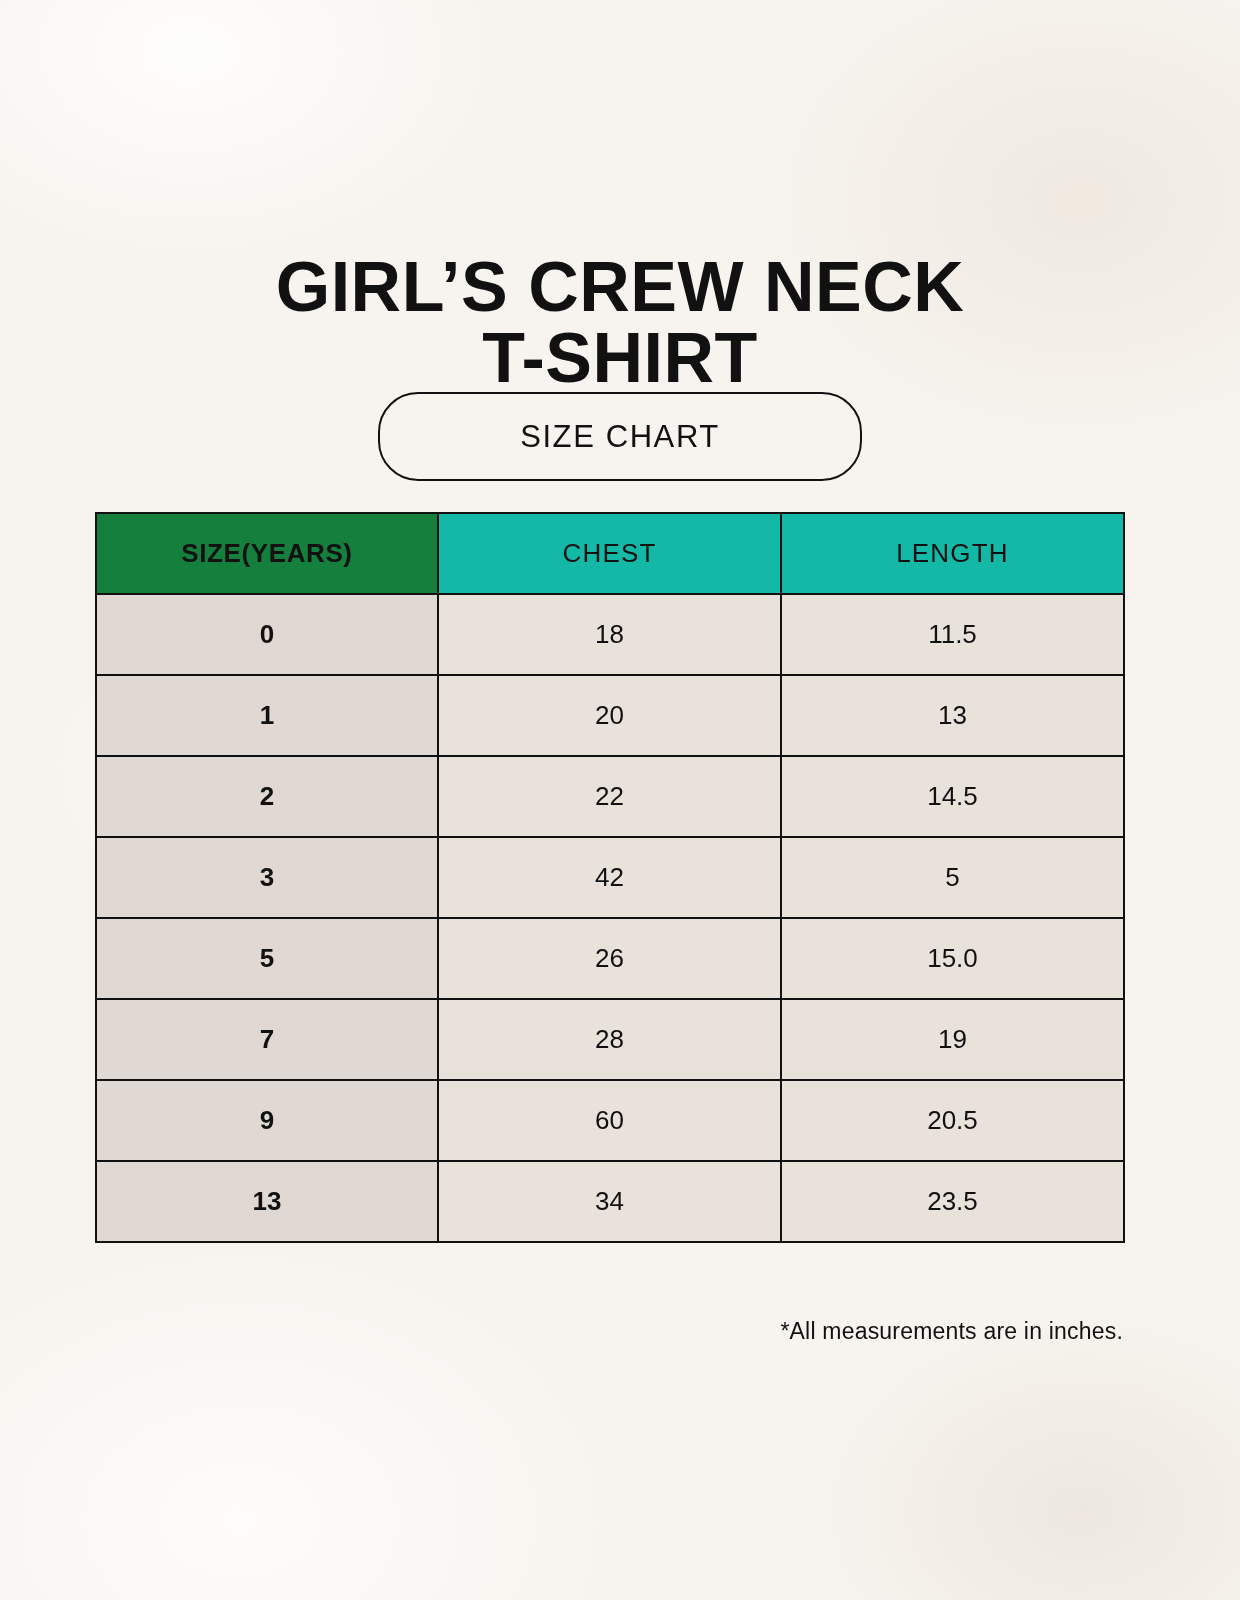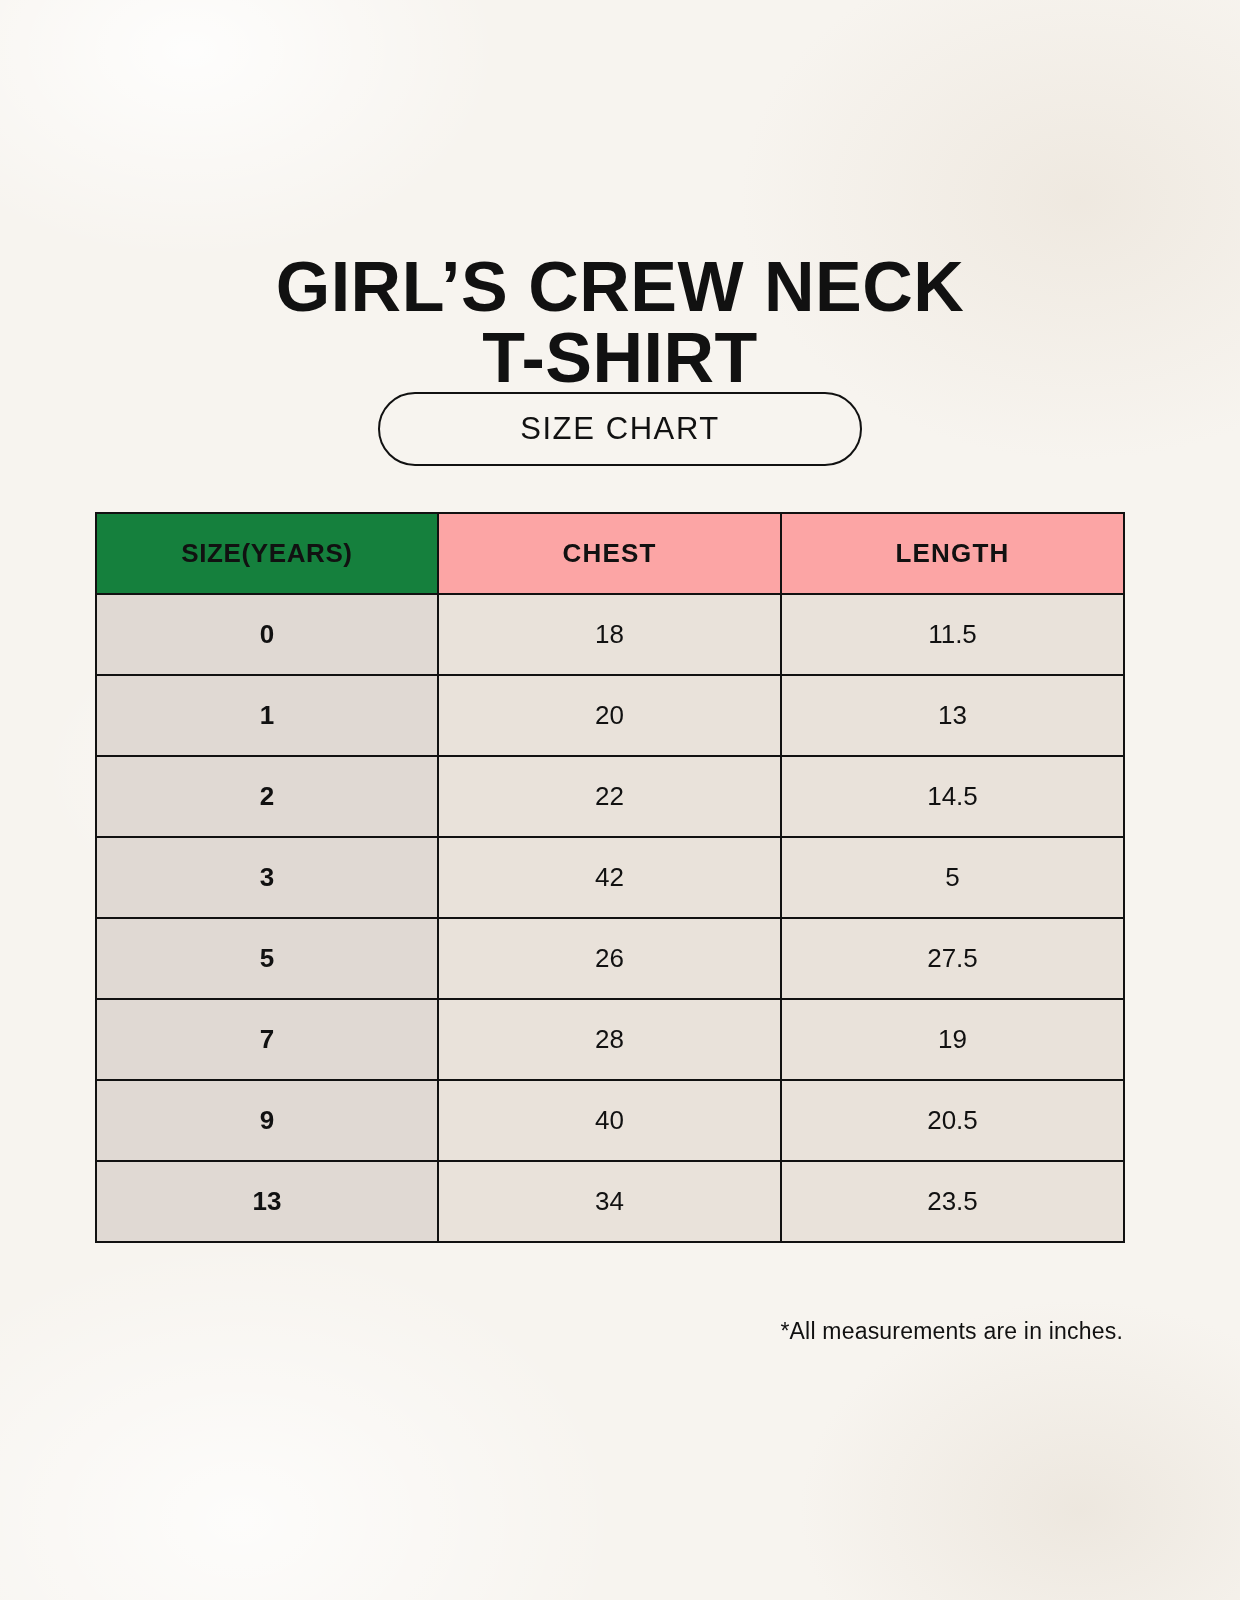--- a/index.html
+++ b/index.html
@@ -52,21 +52,21 @@
     top: 392px;
     left: 0;
     width: 1240px;
     display: flex;
     justify-content: center;
   }
   .pill {
     border: 2.5px solid #111111;
     border-radius: 40px;
     width: 484px;
-    height: 74px;
+    height: 89px;
     display: flex;
     align-items: center;
     justify-content: center;
     font-size: 31px;
     font-weight: 500;
     letter-spacing: 1.6px;
     background: transparent;
     box-sizing: border-box;
   }
 
@@ -88,23 +88,23 @@
   col.c-chest { width: 343px; }
   col.c-length { width: 343px; }
 
   th.hdr-size {
     background: #15803d;
     font-size: 26px;
     font-weight: 700;
     letter-spacing: 0.6px;
   }
   th.hdr-meas {
-    background: #fca5a5;
-    font-size: 26px;
-    font-weight: 700;
+    background: #14b8a6;
+    font-size: 26px;
+    font-weight: 400;
     letter-spacing: 1.2px;
   }
   td.cell-size {
     background: #e0d9d3;
     font-size: 26px;
     font-weight: 700;
   }
   td.cell-val {
     background: #e9e2da;
     font-size: 26px;
@@ -169,30 +169,30 @@
         <td class="cell-val">14.5</td>
       </tr>
       <tr>
         <td class="cell-size">3</td>
         <td class="cell-val">42</td>
         <td class="cell-val">5</td>
       </tr>
       <tr>
         <td class="cell-size">5</td>
         <td class="cell-val">26</td>
-        <td class="cell-val">27.5</td>
+        <td class="cell-val">15.0</td>
       </tr>
       <tr>
         <td class="cell-size">7</td>
         <td class="cell-val">28</td>
         <td class="cell-val">19</td>
       </tr>
       <tr>
         <td class="cell-size">9</td>
-        <td class="cell-val">40</td>
+        <td class="cell-val">60</td>
         <td class="cell-val">20.5</td>
       </tr>
       <tr>
         <td class="cell-size">13</td>
         <td class="cell-val">34</td>
         <td class="cell-val">23.5</td>
       </tr>
     </tbody>
   </table>
 

